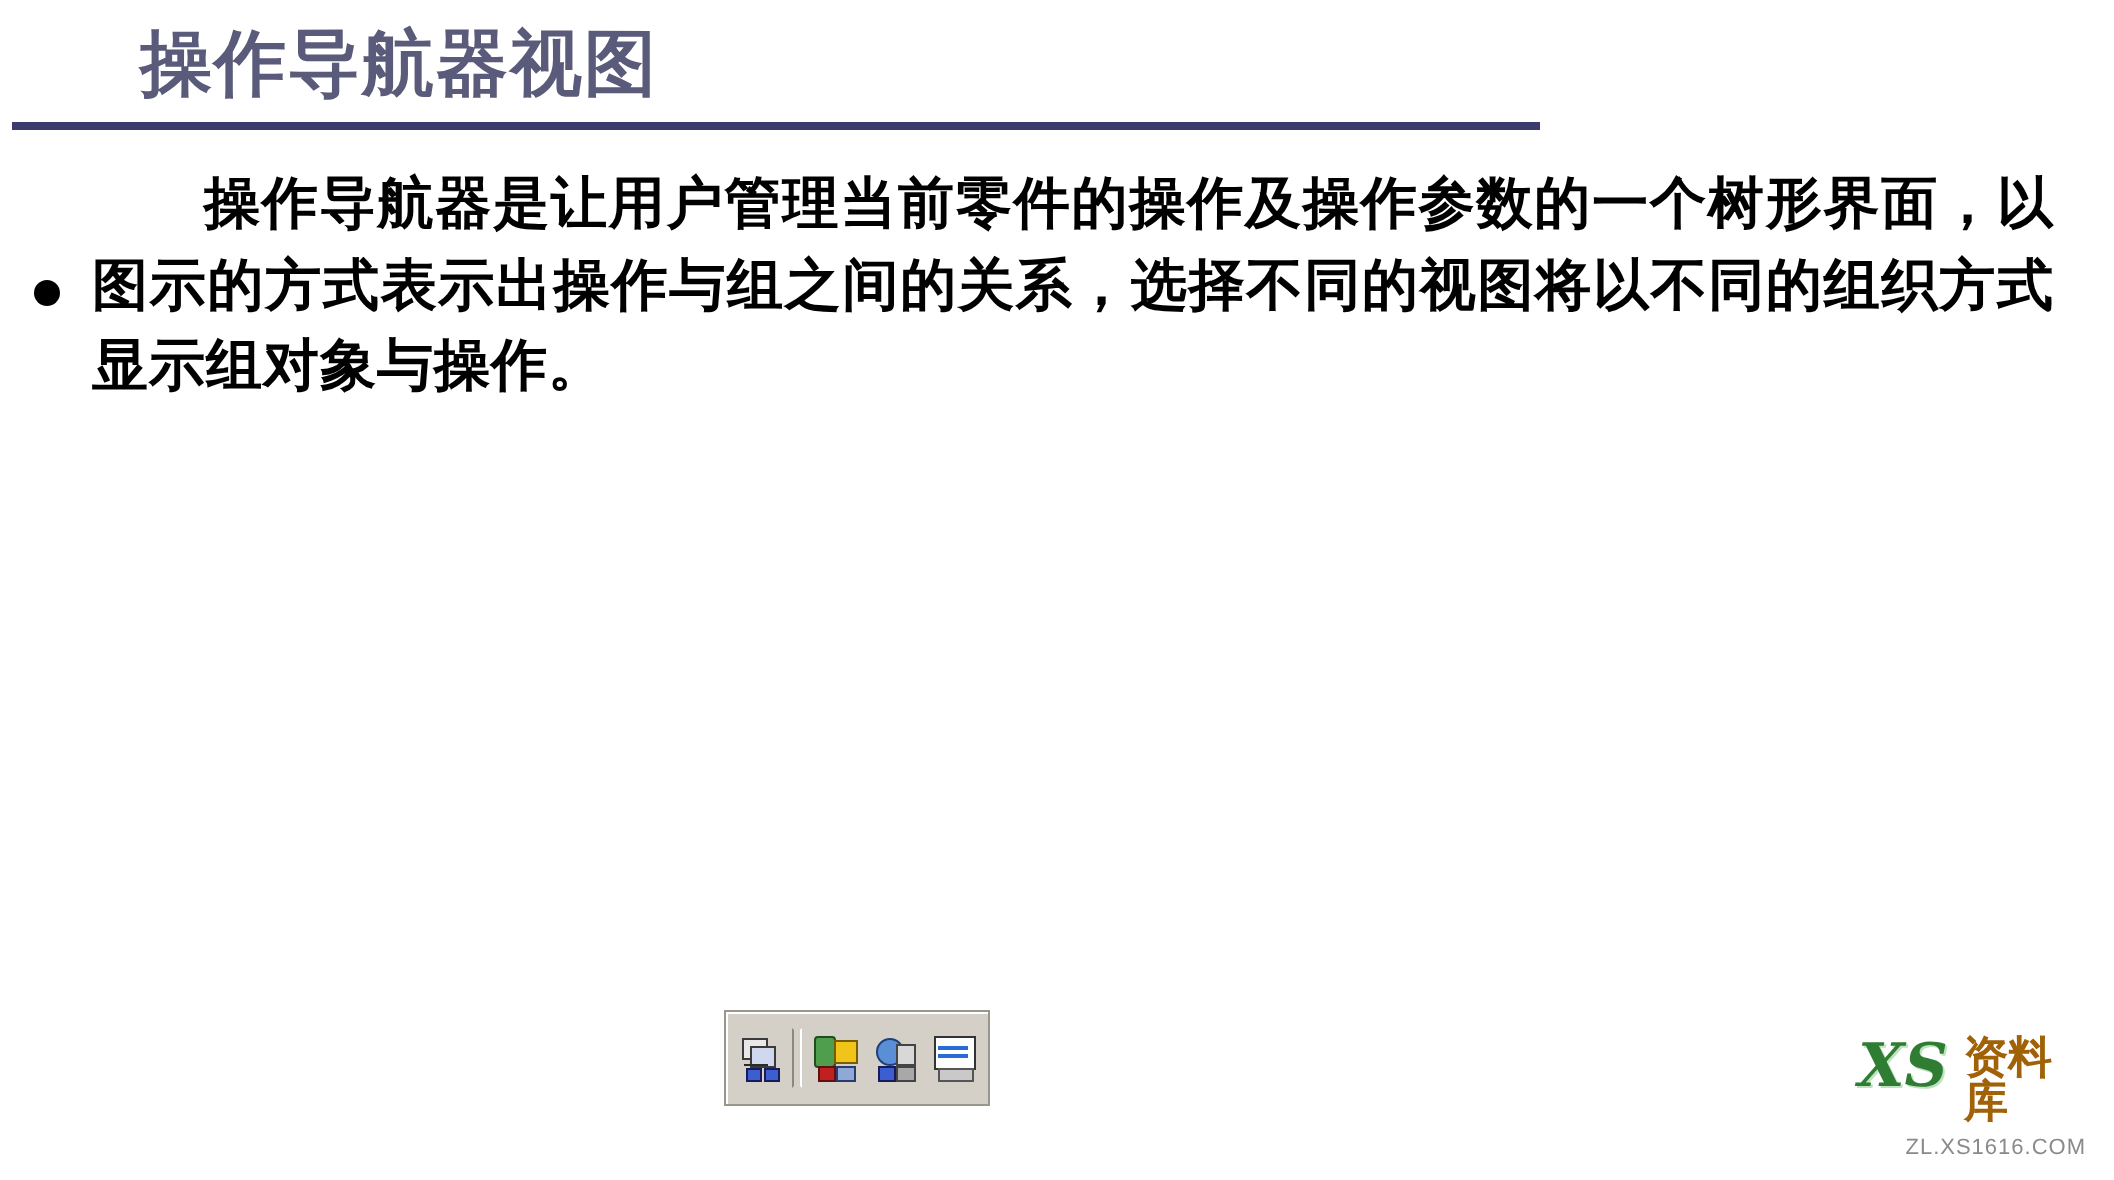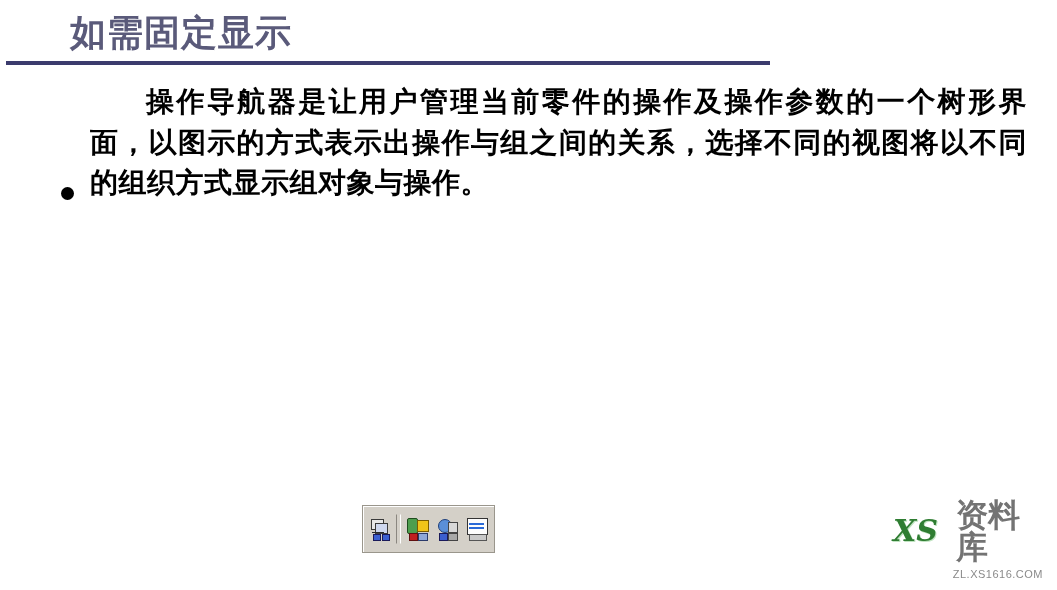--- a/index.html
+++ b/index.html
@@ -46,23 +46,22 @@
   }
   
   .body-block {
     position: absolute;
     left: 0;
     top: 82px;
     width: 1057px;
   }
   .bullet-row {
     display: flex;
-    align-items: flex-end;
+    align-items: center;
     margin-bottom: 6px;
-    padding-left: 44px;
   }
   .bullet-dot {
     flex: 0 0 auto;
     width: 46px;
     text-align: center;
     padding-top: 10px;
   }
   .bullet-dot span.dot {
     display: inline-block;
     width: 13px;
@@ -142,54 +141,54 @@
     bottom: 10px;
     width: 150px;
     height: 54px;
     display: flex;
     flex-direction: column;
     align-items: flex-end;
     justify-content: flex-end;
   }
   .wm-main {
     display: flex;
-    align-items: center;
-    gap: 18px;
+    gap: 8px;
+    margin-left: 36px;
   }
   .wm-xs {
     font-family: "DejaVu Serif", "Liberation Serif", serif;
     font-style: italic;
     font-weight: bold;
     font-size: 30px;
     color: #2f7d32;
     line-height: 1;
     text-shadow: 1px 1px 0 #bfe3c0;
   }
   .wm-word {
     font-family: "DejaVu Sans", "Liberation Sans", sans-serif;
     font-weight: bold;
-    font-size: 32px;
-    color: #737373;
+    font-size: 22px;
+    color: #a16207;
     line-height: 1;
   }
   .wm-url {
     font-family: Liberation Sans, sans-serif;
     font-size: 11px;
     color: #8a8a8a;
     margin-top: 5px;
     letter-spacing: 0.5px;
   }
 </style>
 </head>
 <body>
 
 <div class="slide">
 
   <div class="title-block">
-    <div class="title-text">如需固定显示</div>
+    <div class="title-text">操作导航器视图</div>
     <div class="title-rule"></div>
   </div>
 
   <div class="body-block">
 
     <div class="bullet-row">
       <div class="bullet-dot"><span class="dot"></span></div>
       <div class="bullet-text">操作导航器是让用户管理当前零件的操作及操作参数的一个树形界面，以图示的方式表示出操作与组之间的关系，选择不同的视图将以不同的组织方式显示组对象与操作。</div>
     </div>
 

